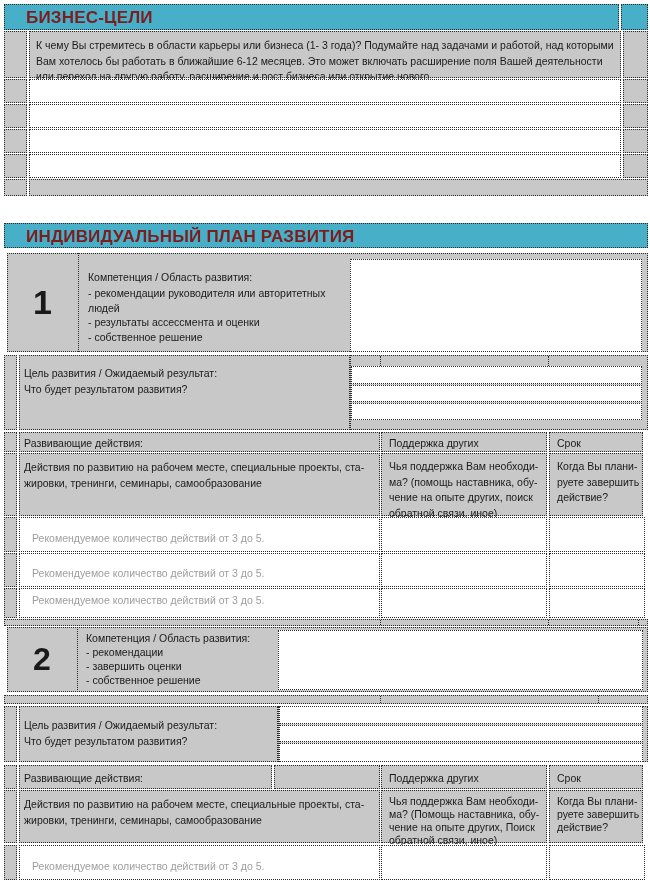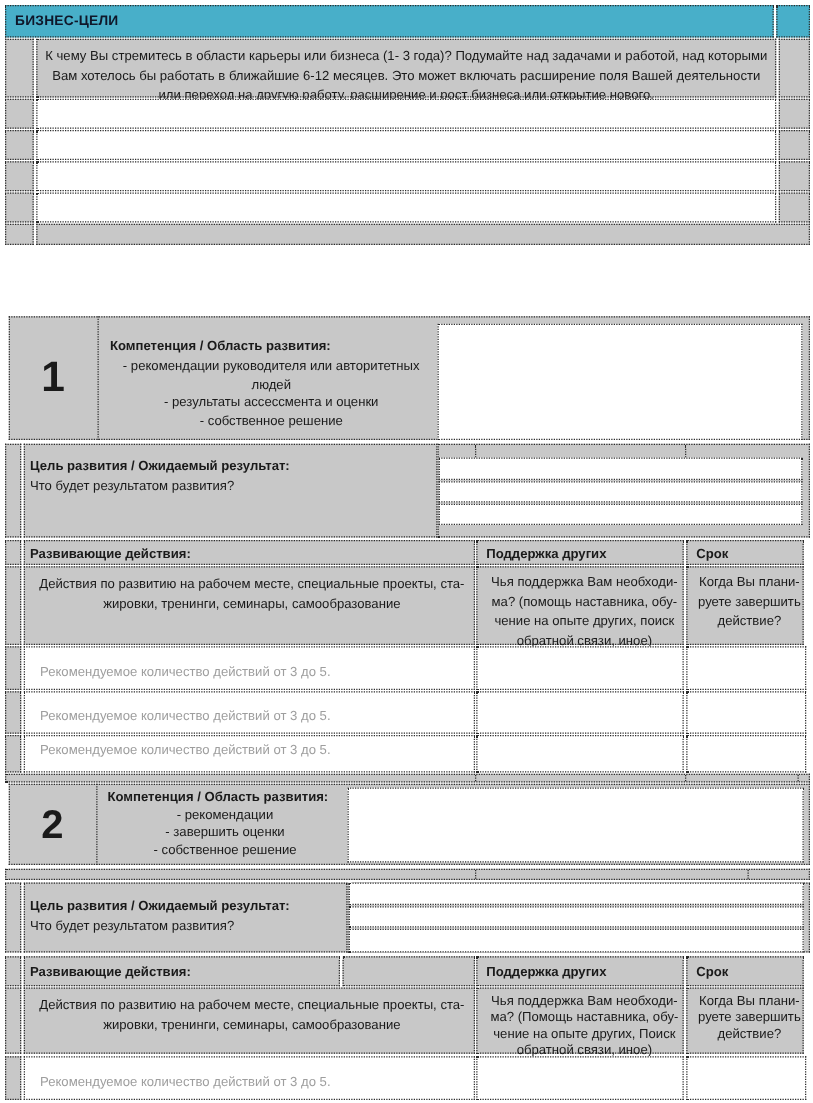--- a/index.html
+++ b/index.html
@@ -5,26 +5,26 @@
   html,body{margin:0;padding:0;background:#fff;}
   #page{
     position:relative;width:650px;height:882px;background:#fff;overflow:hidden;
     font-family:"Liberation Sans","DejaVu Sans",sans-serif;color:#1a1a1a;
   }
   .abs{position:absolute;box-sizing:border-box;}
   .cell{border:1px dotted #2a2a2a;}
   .gray{background:var(--cellgray);}
   .white{background:#ffffff;}
   .accent{background:var(--accent);}
-  .hdr-text{color:#0f172a;font-weight:bold;font-size:11px;letter-spacing:.2px;
-            line-height:25px;padding-left:7px;white-space:nowrap;}
+  .hdr-text{color:#7f1d1d;font-weight:bold;font-size:17px;letter-spacing:.2px;
+            line-height:25px;padding-left:21px;white-space:nowrap;}
   .t{font-size:10.5px;line-height:15.5px;}
   .t-sm{font-size:10.5px;line-height:13.5px;}
-  .b{font-weight:bold;}
-  .lines{white-space:pre-line;text-align:center;}
+  .b{font-weight:normal;}
+  .lines{white-space:pre-line;}
   .ph{color:var(--phcolor);font-size:10.5px;}
   .num{font-weight:bold;font-size:34px;display:flex;align-items:center;justify-content:center;}
   .vdiv{border-left:1px dotted #2a2a2a;width:0;}
 </style>
 </head>
 <body>
 
 <div id="page">
 
   <div class="abs cell accent" style="left:4px;top:4px;width:615px;height:26px;">
@@ -50,20 +50,23 @@
   <div class="abs cell white" style="left:29px;top:129px;width:592px;height:24px;"></div>
   <div class="abs cell gray" style="left:623px;top:129px;width:25px;height:24px;"></div>
 
   <div class="abs cell gray" style="left:4px;top:154px;width:23px;height:24px;"></div>
   <div class="abs cell white" style="left:29px;top:154px;width:592px;height:24px;"></div>
   <div class="abs cell gray" style="left:623px;top:154px;width:25px;height:24px;"></div>
 
   <div class="abs cell gray" style="left:4px;top:179px;width:23px;height:17px;"></div>
   <div class="abs cell gray" style="left:29px;top:179px;width:619px;height:17px;"></div>
 
+  <div class="abs cell accent" style="left:4px;top:223px;width:644px;height:25px;">
+    <div class="hdr-text">ИНДИВИДУАЛЬНЫЙ ПЛАН РАЗВИТИЯ</div>
+  </div>
 
   <div class="abs cell gray" style="left:7px;top:253px;width:641px;height:99px;"></div>
   <div class="abs" style="left:7px;top:253px;width:72px;height:99px;border-right:1px dotted #2a2a2a;">
     <div class="num" style="width:100%;height:100%;">1</div>
   </div>
   <div class="abs t b" style="left:88px;top:270px;width:258px;">Компетенция  / Область развития:</div>
   <div class="abs t lines" style="left:88px;top:286px;width:258px;line-height:14.5px;">- рекомендации руководителя или авторитетных
 людей
 - результаты ассессмента и оценки
 - собственное решение</div>

